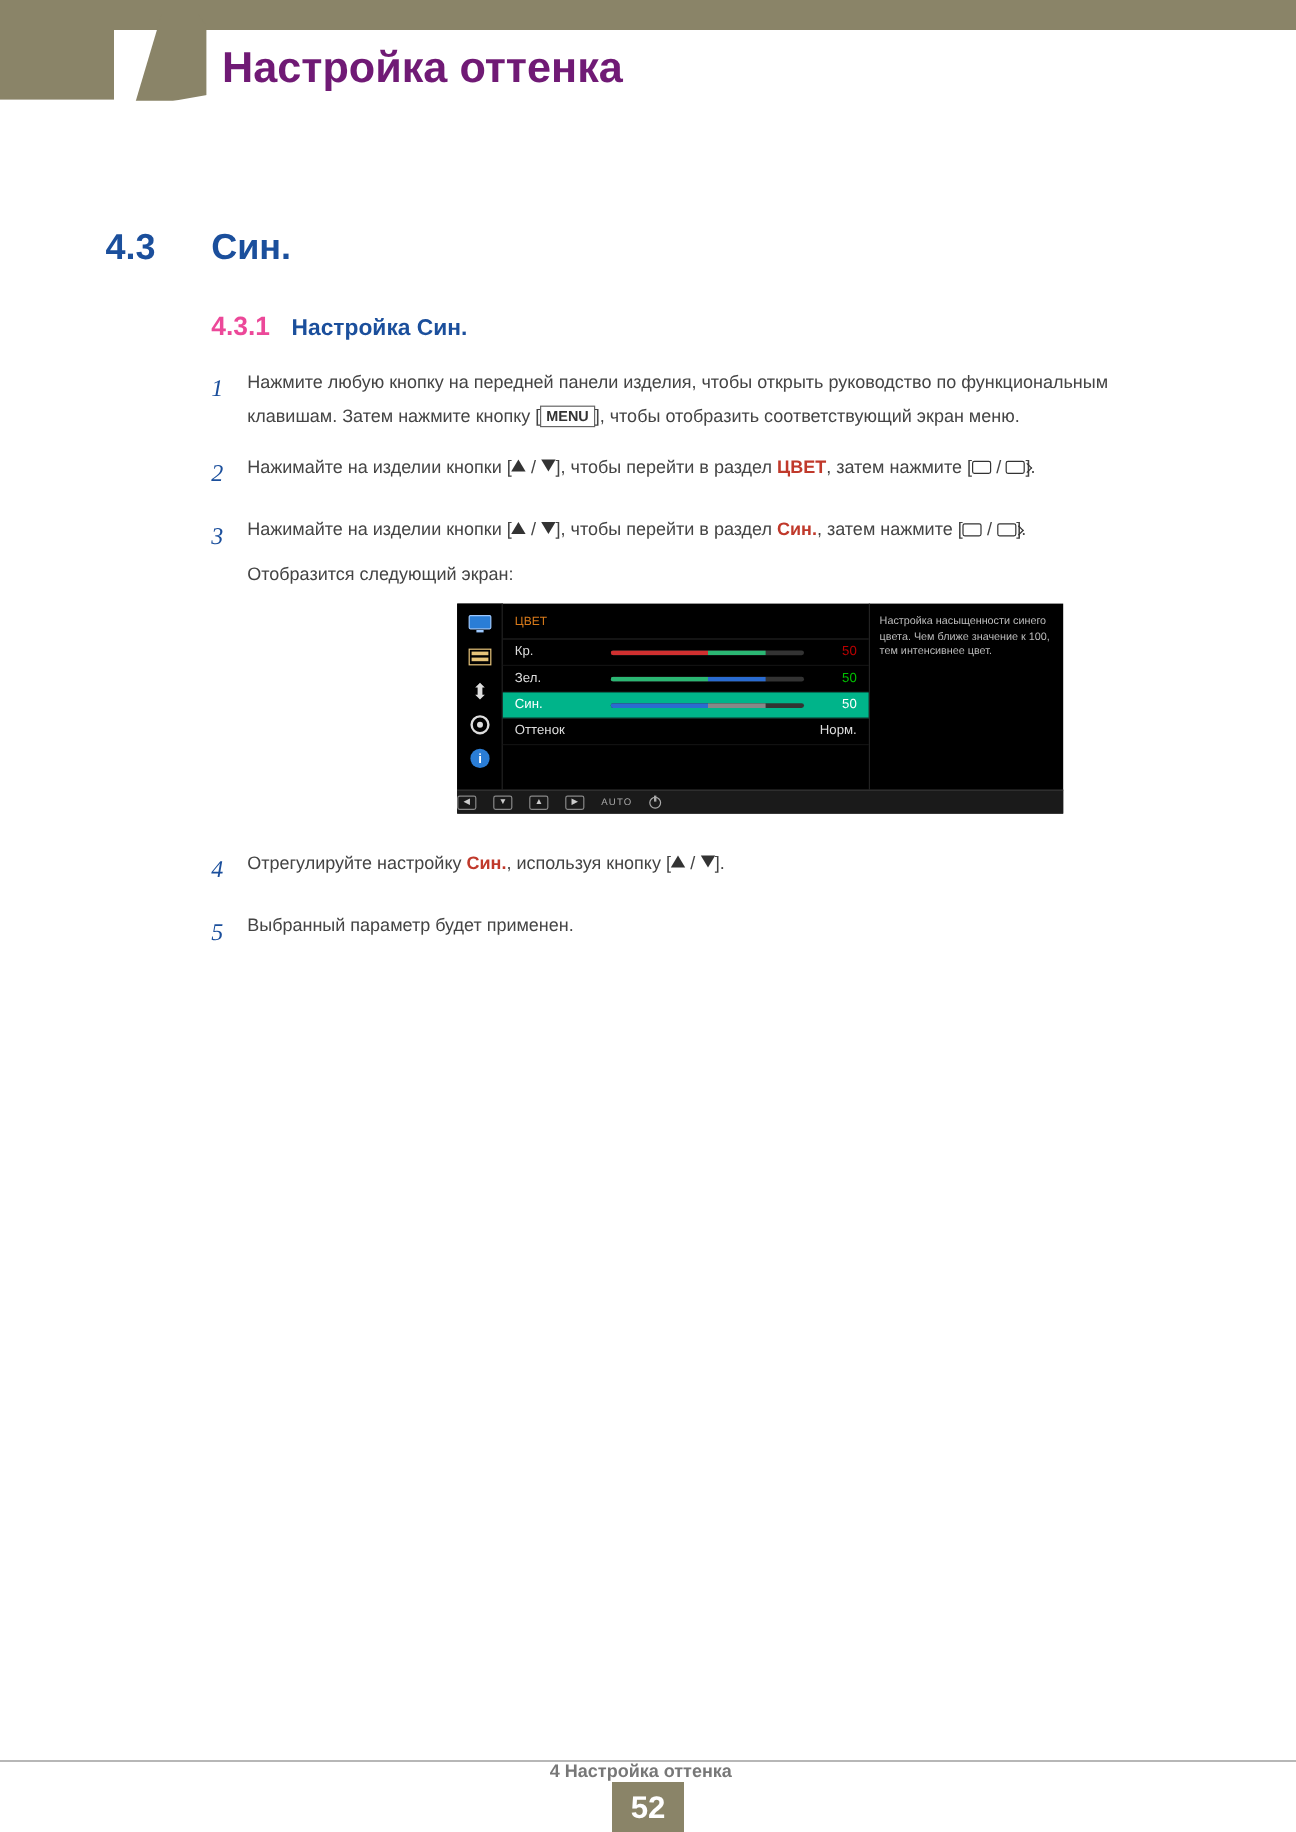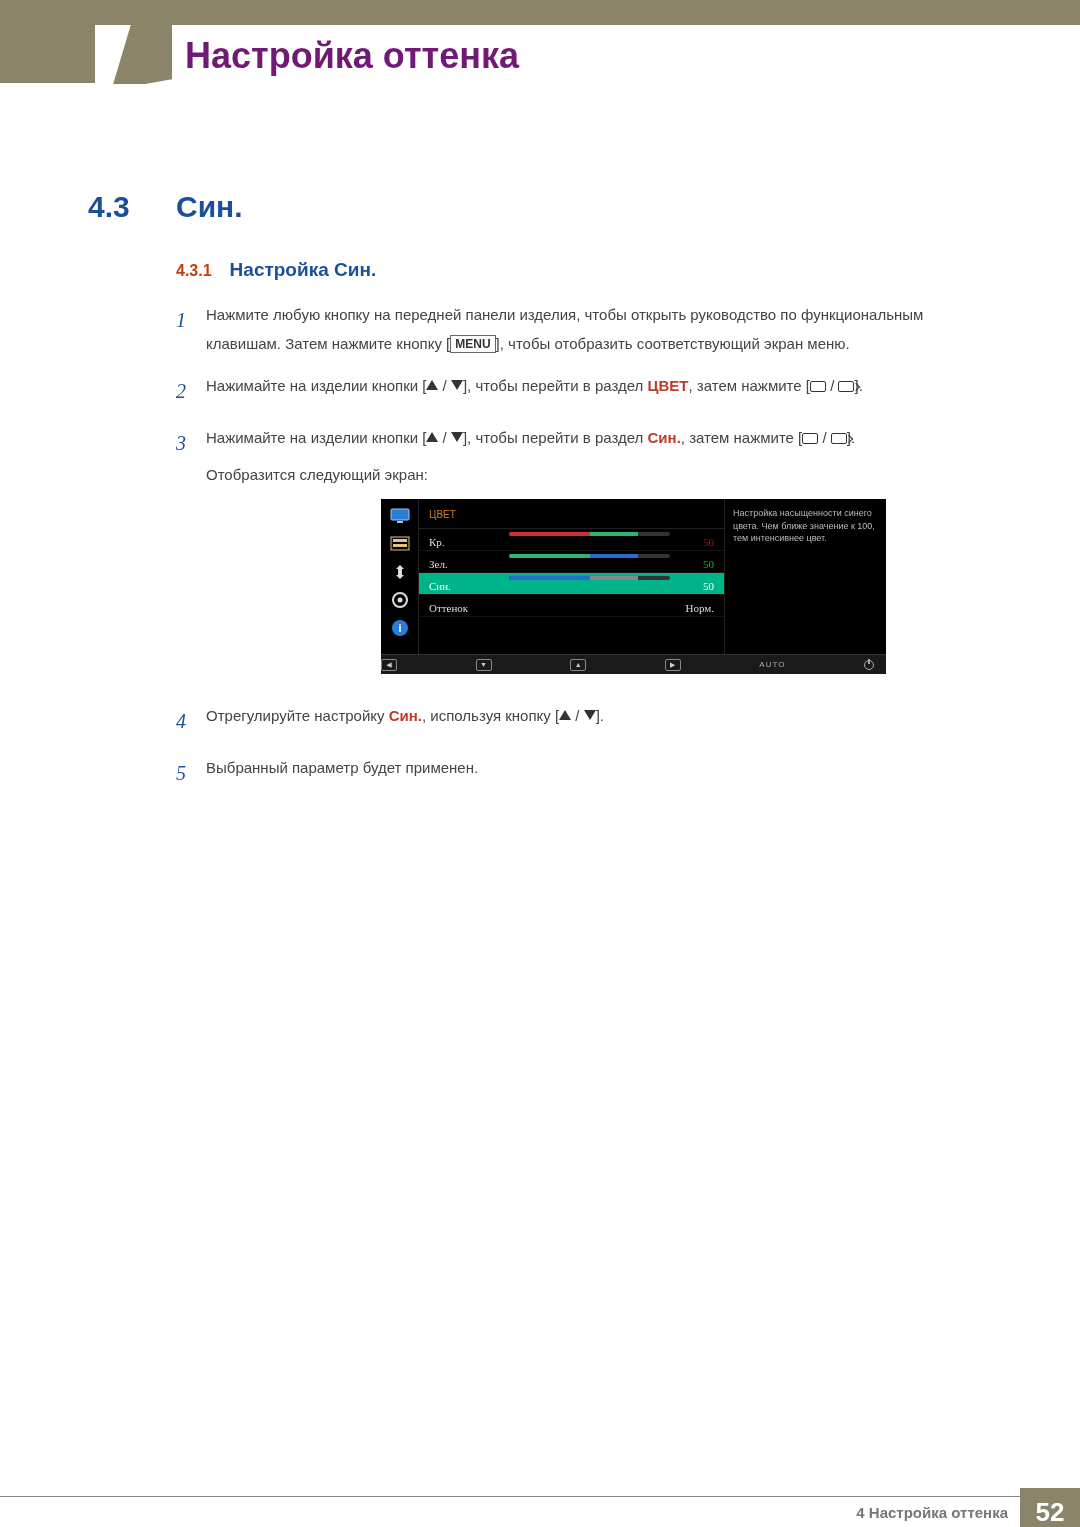--- a/index.html
+++ b/index.html
@@ -50,21 +50,21 @@
     position: absolute;
     top: 190px;
     left: 88px;
     right: 88px;
   }
   .sec-row { display: flex; align-items: baseline; margin-bottom: 30px; }
   .sec-num { color: #1b4f9c; font-size: 30px; font-weight: bold; width: 88px; }
   .sec-title { color: #1b4f9c; font-size: 30px; font-weight: bold; }
   .intro { margin-left: 88px; font-size: 15px; color: #444; line-height: 1.9; margin-bottom: 10px; }
   .subsec-row { display: flex; align-items: baseline; margin-top: 35px; margin-left: 88px; margin-bottom: 20px; }
-  .subsec-num { color: #c2410c; font-size: 16px; font-weight: bold; margin-right: 18px; }
+  .subsec-num { color: #ec4899; font-size: 22px; font-weight: bold; margin-right: 18px; }
   .subsec-title { color: #1b4f9c; font-size: 19px; font-weight: bold; }
   .steps { margin-left: 88px; }
   .step { display: flex; margin-bottom: 14px; font-size: 15px; color: #444; line-height: 1.9; }
   .step-num {
     font-family: Georgia, 'Times New Roman', serif;
     font-style: italic;
     color: #1b4f9c;
     font-size: 20px;
     width: 30px;
     flex-shrink: 0;
@@ -116,27 +116,26 @@
     flex-direction: column;
     font-size: 11px;
     color: #ccc;
   }
   .osd-body { display: flex; min-height: 155px; }
   .osd-left { width: 38px; background: #000; display: flex; flex-direction: column; align-items: center; padding-top: 8px; gap: 10px; border-right: 1px solid #222; }
   .osd-left .ic { width: 22px; height: 18px; display: flex; align-items: center; justify-content: center; }
   .osd-center { flex: 1; padding: 0; }
   .osd-header { color: #d87a1a; font-size: 10px; padding: 6px 10px 4px; border-bottom: 1px solid #222; }
   .osd-row {
-    display: flex; align-items: flex-start;
+    display: flex; align-items: center;
     padding: 3px 10px;
     font-size: 11px;
     color: #ddd;
     border-bottom: 1px solid #111;
     height: 22px;
-    font-family: Liberation Serif, serif;
   }
   .osd-row.sel { background: #00b48a; color: #fff; }
   .osd-row .lbl { width: 80px; }
   .osd-row .bar { flex: 1; height: 4px; background: #333; position: relative; margin-right: 12px; border-radius: 2px; overflow: hidden; }
   .osd-row .bar .fill { position: absolute; top:0; left:0; bottom:0; }
   .osd-row .val { width: 32px; text-align: right; font-size: 11px; }
   .osd-row .val.red { color: #b00; }
   .osd-row .val.green { color: #00c000; }
   .osd-row .val.blue { color: #fff; }
   .osd-right {
@@ -144,21 +143,21 @@
     padding: 8px 8px;
     font-size: 9px;
     line-height: 1.4;
     color: #bbb;
     border-left: 1px solid #222;
   }
   .osd-footer {
     height: 20px;
     background: #1a1a1a;
     display: flex;
-    justify-content: space-between;
+    justify-content: flex-start;
     align-items: center;
     gap: 14px;
     padding-right: 12px;
     border-top: 1px solid #333;
   }
   .osd-footer .fbtn {
     width: 16px; height: 12px;
     border: 1px solid #888;
     display: flex; align-items: center; justify-content: center;
     font-size: 7px; color: #ccc;
@@ -166,25 +165,26 @@
   }
   .osd-footer .auto { font-size: 8px; color: #aaa; letter-spacing: 1px; }
   .osd-footer .pwr {
     width: 10px; height: 10px; border: 1.2px solid #aaa; border-radius: 50%; position: relative;
   }
   .osd-footer .pwr::after { content:""; position:absolute; top:-2px; left:3.4px; width:1.2px; height:5px; background:#aaa; }
 
   .footer {
     position: absolute;
     bottom: 0; left: 0; right: 0;
-    height: 31px;
+    height: 60px;
     border-top: 1px solid #888;
     display: flex;
     justify-content: flex-end;
     align-items: center;
+    flex-direction: column;
   }
   .footer .chap-label {
     font-size: 15px;
     color: #777;
     font-weight: bold;
     margin-right: 12px;
   }
   .footer .page-box {
     width: 60px; height: 48px;
     background: #8a8468;

